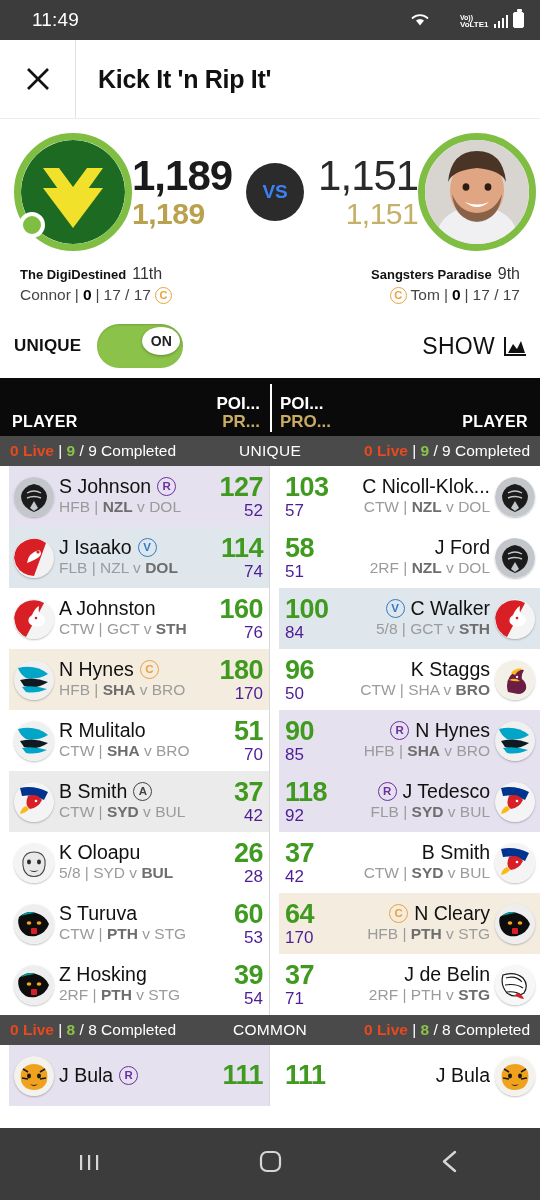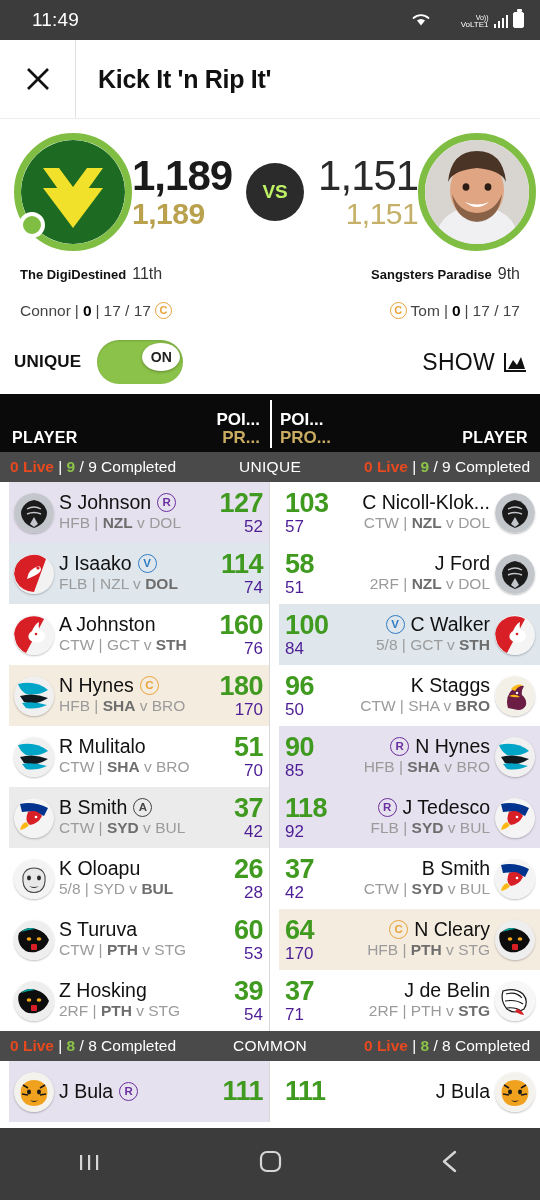--- a/index.html
+++ b/index.html
@@ -4,21 +4,21 @@
 <style>
   * { margin:0; padding:0; box-sizing:border-box; }
   html,body { width:540px; height:1200px; background:#fff;
     font-family:"Liberation Sans", sans-serif; overflow:hidden; }
 
   
   .statusbar { height:40px; background:#3c3c3c; display:flex; align-items:center;
     justify-content:space-between; padding:0 16px; color:#fff; }
   .sb-time { font-size:19px; letter-spacing:.2px;margin-left:16px; }
   .sb-right { display:flex; align-items:flex-end; gap:5px; }
-  .sb-volte { font-size:7px; line-height:7px; text-align:right; font-weight:normal;margin-left:25px; }
+  .sb-volte { font-size:7px; line-height:7px; text-align:left; font-weight:bold;margin-left:25px; }
   .bars { display:flex; align-items:flex-end; gap:1.5px; height:14px; }
   .bars i { width:2.5px; background:#fff; display:block; }
   .bars i:nth-child(1){height:4px}.bars i:nth-child(2){height:7px}
   .bars i:nth-child(3){height:10px}.bars i:nth-child(4){height:13px}
   .batt { width:11px; height:16px; border:1.5px solid #fff; border-radius:2px;
     background:#fff; position:relative; }
   .batt::before{content:"";position:absolute;top:-4px;left:2.5px;width:5px;height:2.5px;background:#fff;border-radius:1px;}
 
   
   .appbar { height:78px; display:flex; align-items:center; background:#fff; }
@@ -34,31 +34,31 @@
   .av-inner { position:absolute; inset:0; border-radius:50%; overflow:hidden;
     display:flex; align-items:center; justify-content:center; }
   .online-dot { position:absolute; left:-2px; bottom:6px; width:26px; height:26px;
     border-radius:50%; background:#7fbe42; border:4px solid #fff; }
   .scores { text-align:left; }
   .scores.right { text-align:right; }
   .score-main { font-size:42px; font-weight:bold; color:#1a1a1a; line-height:1.02; letter-spacing:-1px; }
   .score-proj { font-size:30px; font-weight:bold; color:#b9a14e; line-height:1.05; letter-spacing:-.5px; }
   .scores.right .score-main { color:#2a2a2a; font-weight:normal; }
   .scores.right .score-proj { color:#c4b069; font-weight:normal; }
-  .vs { width:58px; height:58px; border-radius:50%; background:#2b2b2b; color:#bef264;
+  .vs { width:58px; height:58px; border-radius:50%; background:#2b2b2b; color:#3b82f6;
     display:flex; align-items:center; justify-content:center; font-size:19px;
     font-weight:bold; flex:0 0 auto; }
   .mid { display:flex; align-items:center; gap:14px; flex:1; justify-content:center; }
 
   .teaminfo { display:flex; justify-content:space-between; margin-top:14px; padding:0 6px; }
   .tcol { font-size:0; }
   .tcol.right { text-align:right; }
   .tname { font-size:13px; font-weight:bold; color:#111; }
   .trank { font-size:16px; color:#333; margin-left:6px; }
-  .tsub { font-size:15.5px; color:#444; margin-top:19px; display:flex; align-items:flex-start; gap:4px; }
+  .tsub { font-size:15.5px; color:#444; margin-top:3px; display:flex; align-items:flex-end; gap:4px; }
   .tcol.right .tsub { justify-content:flex-end; }
   .tsub b { color:#000; }
   .cap-badge { width:17px; height:17px; border-radius:50%; border:1.6px solid #e8a33d;
     color:#e8a33d; font-size:11px; font-weight:bold; display:inline-flex;
     align-items:center; justify-content:center; line-height:1; }
 
   
   .togglerow { display:flex; align-items:center; justify-content:space-between;
     padding:12px 14px 10px; }
   .tg-left { display:flex; align-items:center; gap:16px; }

